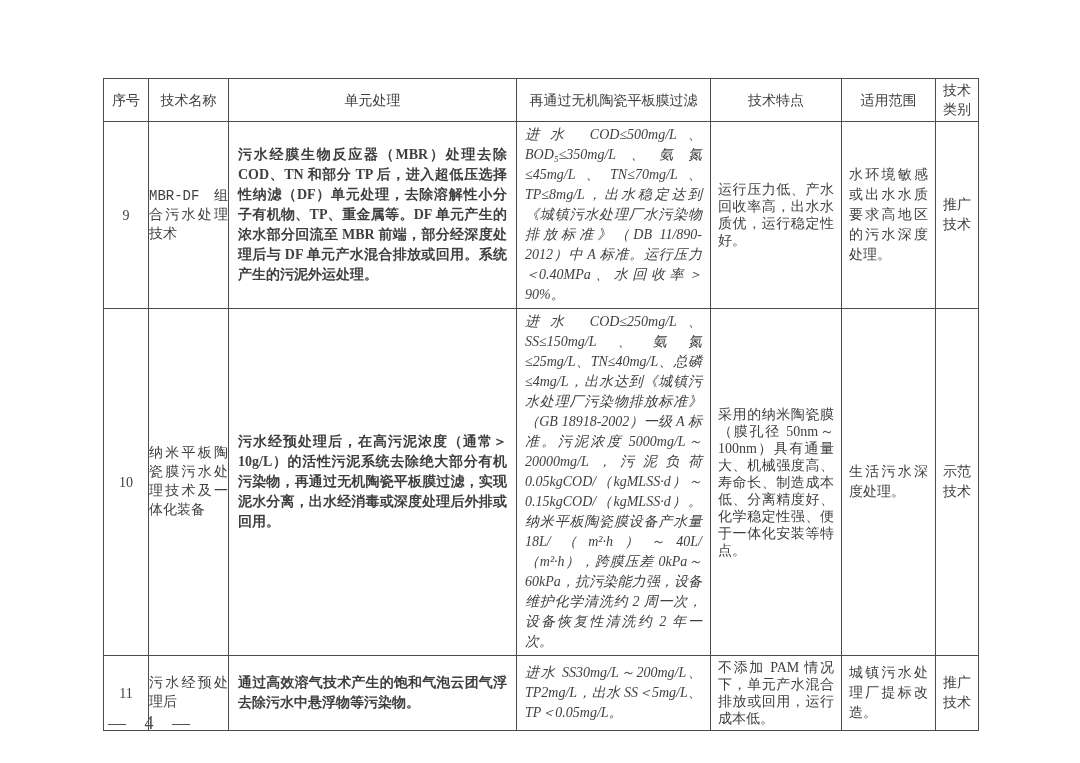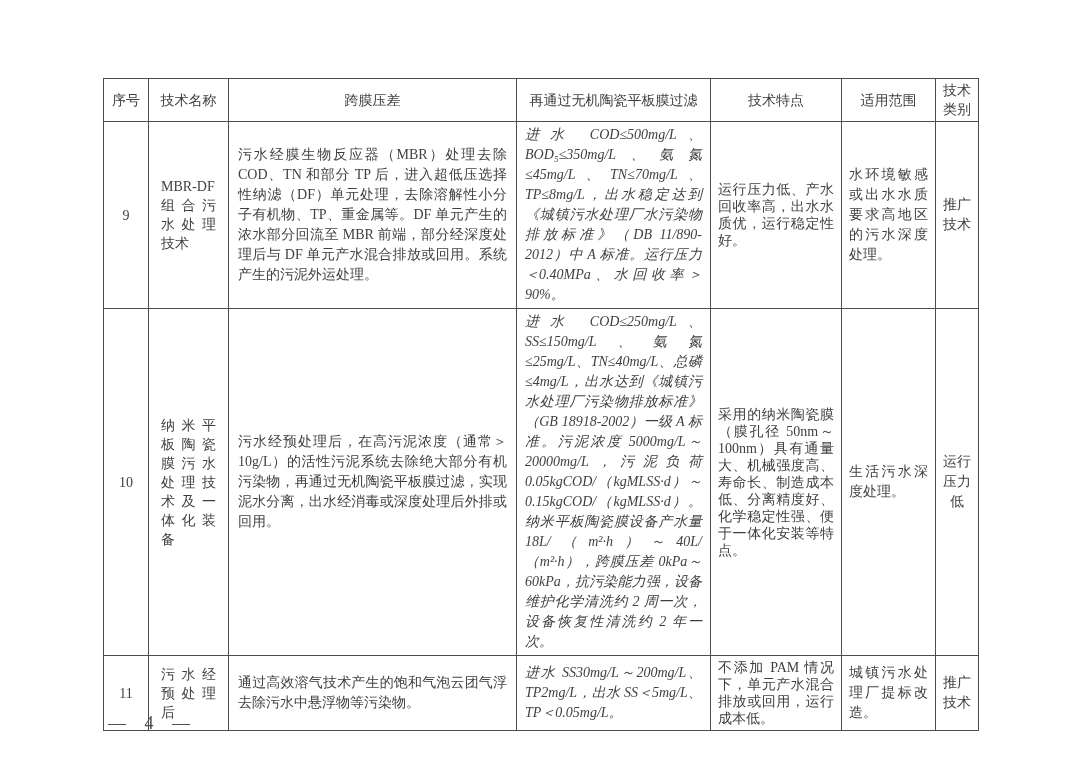--- a/index.html
+++ b/index.html
@@ -33,22 +33,22 @@
   }
   .doc-table th{
     text-align:center;
     padding:2px 3px;
   }
   tr.r-header{height:34px;}
   tr.r-9{height:156px;}
   tr.r-10{height:292px;}
   tr.r-11{height:73px;}
   td.c-no{text-align:center;}
-  td.c-name{text-align:justify;text-align-last:left;padding:3px 12px;}
-  td.c-route{text-align:justify;padding:3px 9px;line-height:20px;}
+  td.c-name{text-align:justify;text-align-last:left;padding:3px 0;font-family:Liberation Mono, monospace;}
+  td.c-route{text-align:justify;padding:3px 9px;line-height:20px;font-weight:bold;}
   td.c-ind{text-align:justify;padding:3px 8px;line-height:20px;font-style:italic;}
   td.c-feat{text-align:justify;padding:3px 7px;line-height:17px;}
   td.c-scope{text-align:justify;padding:3px 7px;line-height:20px;}
   td.c-cat{text-align:center;padding:3px 5px;line-height:20px;}
   .page-footer{
     position:absolute;
     left:108px;
     top:713px;
     font-size:18px;
     letter-spacing:2px;
@@ -66,21 +66,21 @@
     <col style="width:288px">
     <col style="width:194px">
     <col style="width:131px">
     <col style="width:94px">
     <col style="width:43px">
   </colgroup>
   <thead>
     <tr class="r-header">
       <th>序号</th>
       <th>技术名称</th>
-      <th>跨膜压差</th>
+      <th>单元处理</th>
       <th>再通过无机陶瓷平板膜过滤</th>
       <th>技术特点</th>
       <th>适用范围</th>
       <th>技术类别</th>
     </tr>
   </thead>
   <tbody>
     <tr class="r-9">
       <td class="c-no">9</td>
       <td class="c-name">MBR-DF 组合污水处理技术</td>
@@ -90,21 +90,21 @@
       <td class="c-scope">水环境敏感或出水水质要求高地区的污水深度处理。</td>
       <td class="c-cat">推广技术</td>
     </tr>
     <tr class="r-10">
       <td class="c-no">10</td>
       <td class="c-name">纳米平板陶瓷膜污水处理技术及一体化装备</td>
       <td class="c-route">污水经预处理后，在高污泥浓度（通常＞10g/L）的活性污泥系统去除绝大部分有机污染物，再通过无机陶瓷平板膜过滤，实现泥水分离，出水经消毒或深度处理后外排或回用。</td>
       <td class="c-ind">进水 COD≤250mg/L、SS≤150mg/L、氨氮≤25mg/L、TN≤40mg/L、总磷≤4mg/L，出水达到《城镇污水处理厂污染物排放标准》（GB 18918-2002）一级 A 标准。污泥浓度 5000mg/L～20000mg/L，污泥负荷 0.05kgCOD/（kgMLSS·d）～0.15kgCOD/（kgMLSS·d）。纳米平板陶瓷膜设备产水量 18L/（m²·h）～40L/（m²·h），跨膜压差 0kPa～60kPa，抗污染能力强，设备维护化学清洗约 2 周一次，设备恢复性清洗约 2 年一次。</td>
       <td class="c-feat">采用的纳米陶瓷膜（膜孔径 50nm～100nm）具有通量大、机械强度高、寿命长、制造成本低、分离精度好、化学稳定性强、便于一体化安装等特点。</td>
       <td class="c-scope">生活污水深度处理。</td>
-      <td class="c-cat">运行压力低</td>
+      <td class="c-cat">示范技术</td>
     </tr>
     <tr class="r-11">
       <td class="c-no">11</td>
       <td class="c-name">污水经预处理后</td>
       <td class="c-route">通过高效溶气技术产生的饱和气泡云团气浮去除污水中悬浮物等污染物。</td>
       <td class="c-ind">进水 SS30mg/L～200mg/L、TP2mg/L，出水 SS＜5mg/L、TP＜0.05mg/L。</td>
       <td class="c-feat">不添加 PAM 情况下，单元产水混合排放或回用，运行成本低。</td>
       <td class="c-scope">城镇污水处理厂提标改造。</td>
       <td class="c-cat">推广技术</td>
     </tr>

